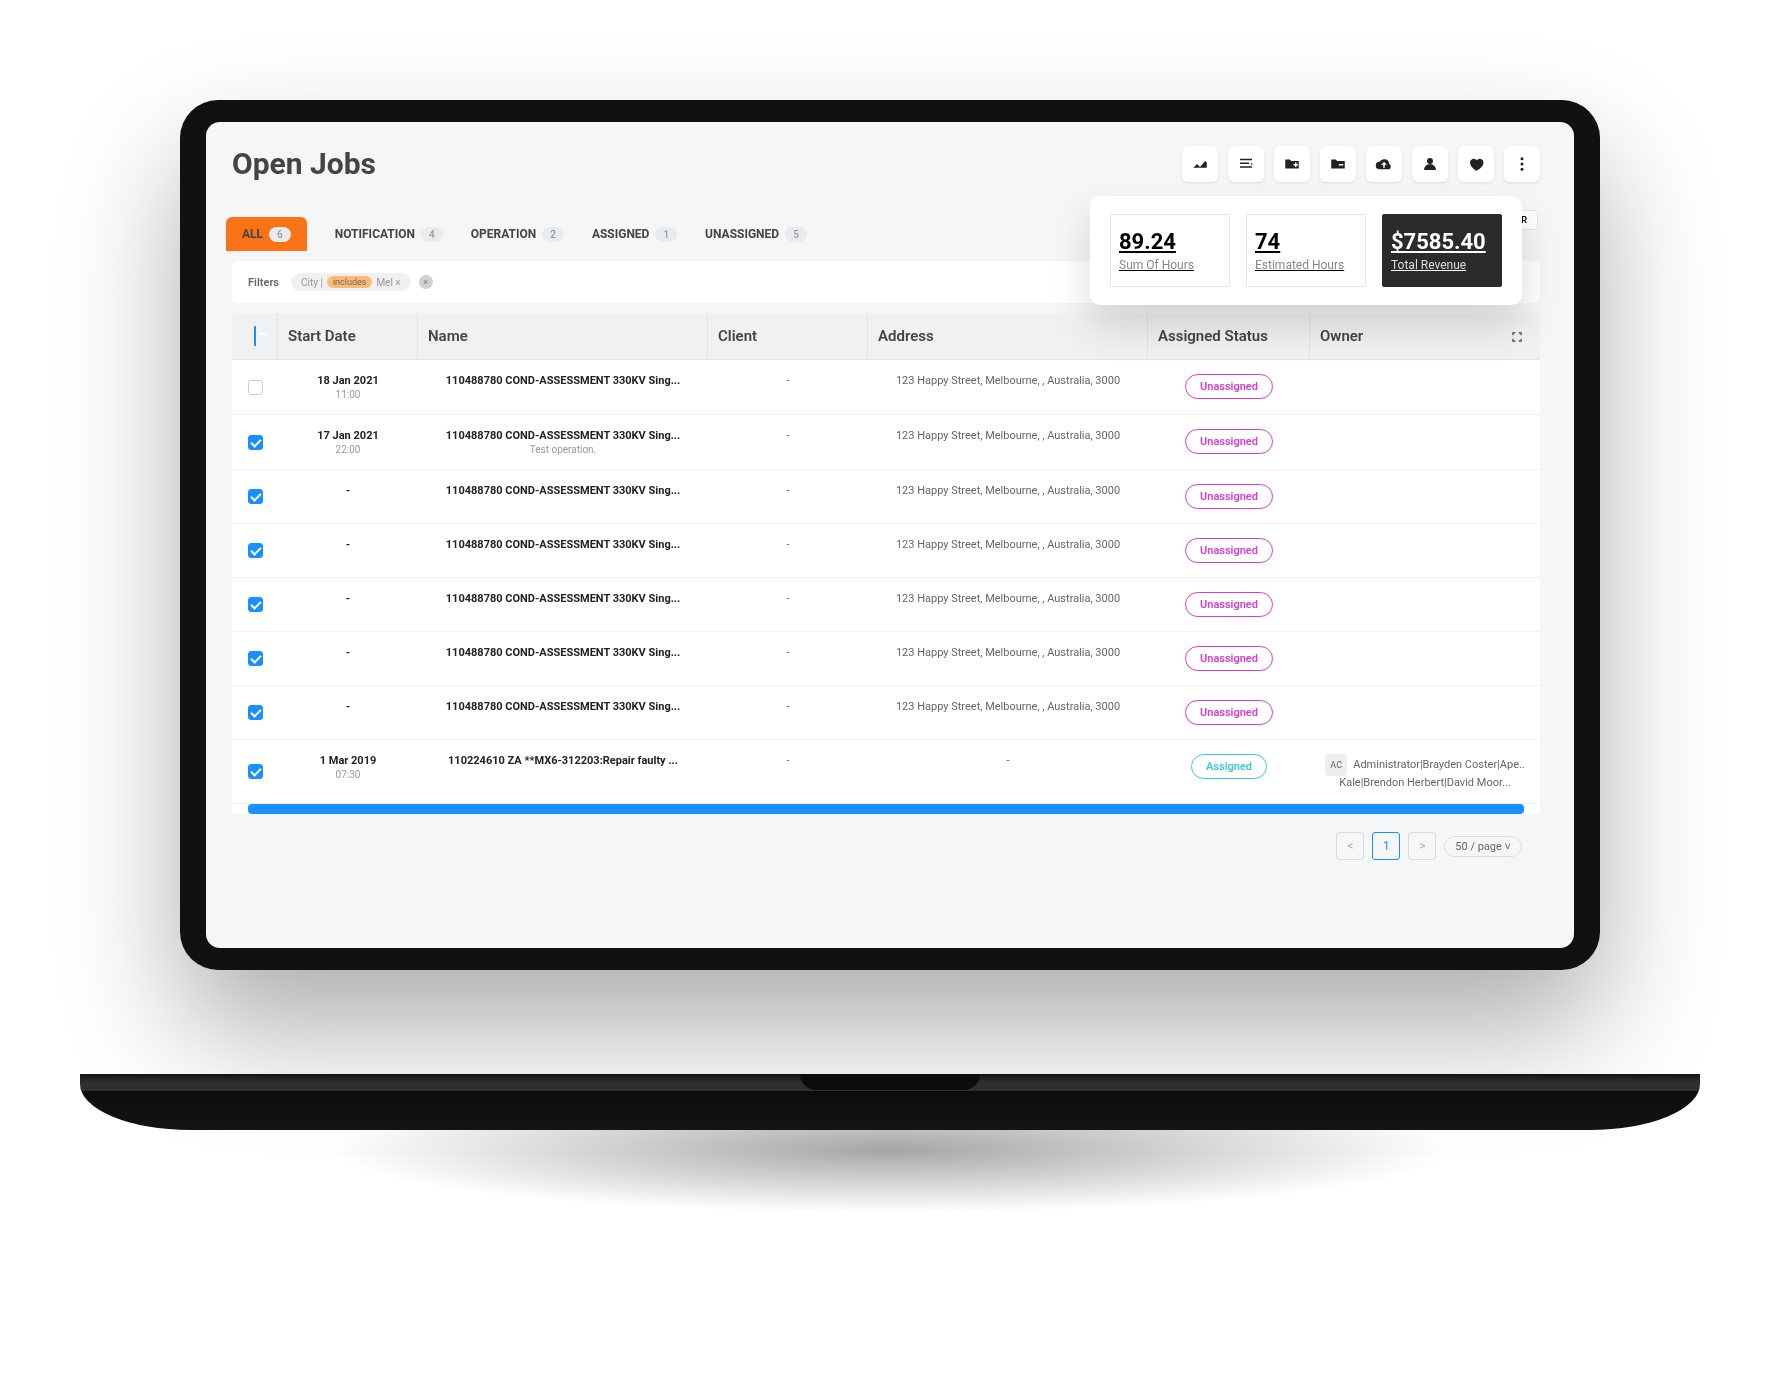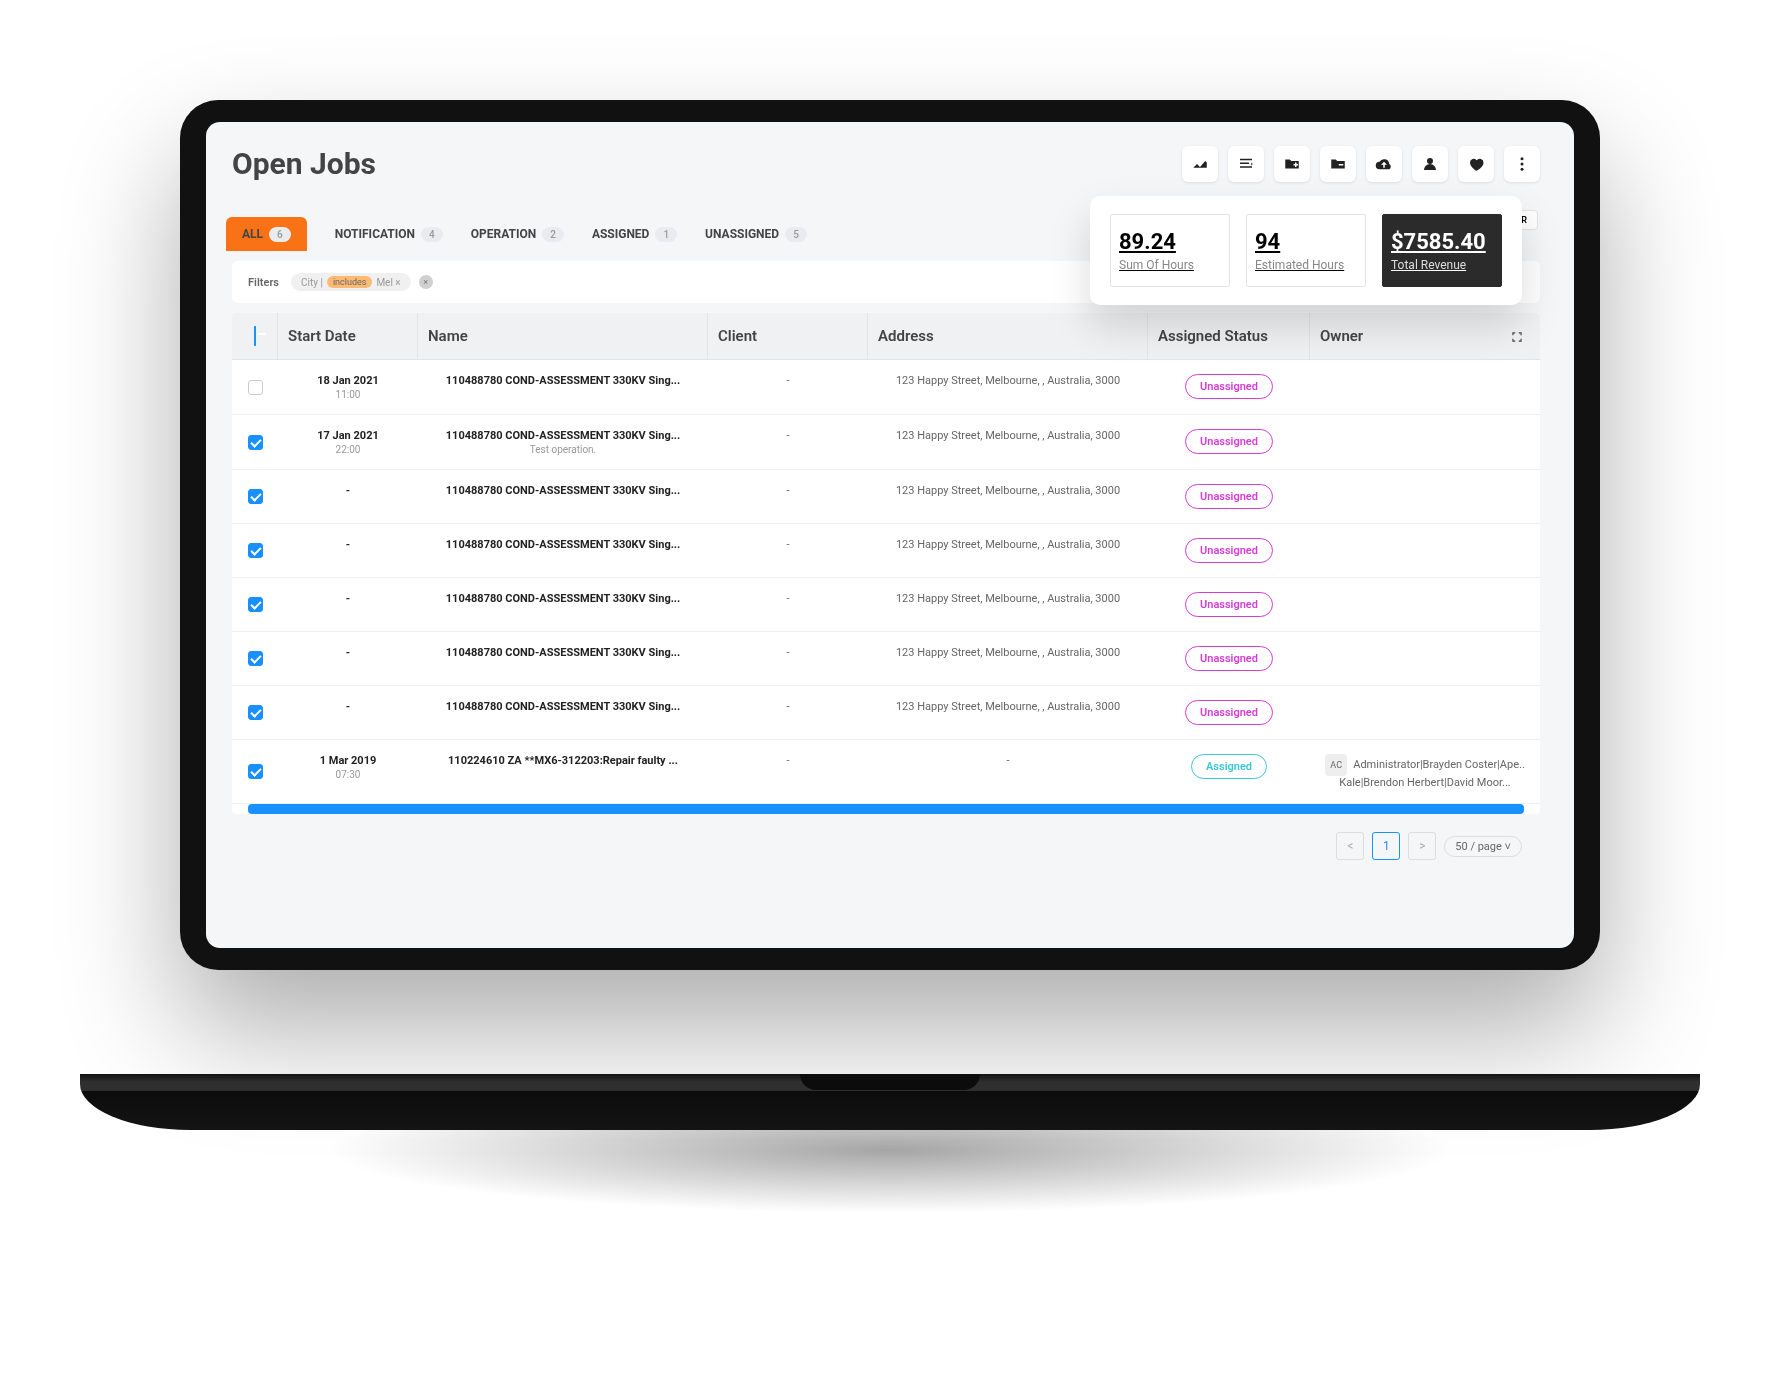--- a/index.html
+++ b/index.html
@@ -310,21 +310,21 @@
             <span>FILTER</span>
           </div>
       </div>
 
       <div class="summary-card">
         <div class="sum-box">
           <div class="sum-val">89.24</div>
           <div class="sum-lbl">Sum Of Hours</div>
         </div>
         <div class="sum-box">
-          <div class="sum-val">94</div>
+          <div class="sum-val">74</div>
           <div class="sum-lbl">Estimated Hours</div>
         </div>
         <div class="sum-box dark">
           <div class="sum-val">$7585.40</div>
           <div class="sum-lbl">Total Revenue</div>
         </div>
       </div>
 
       <div class="tabs-row" id="tabs">
           <div class="tab-item active"><span>ALL</span><span class="tab-count">6</span></div>

